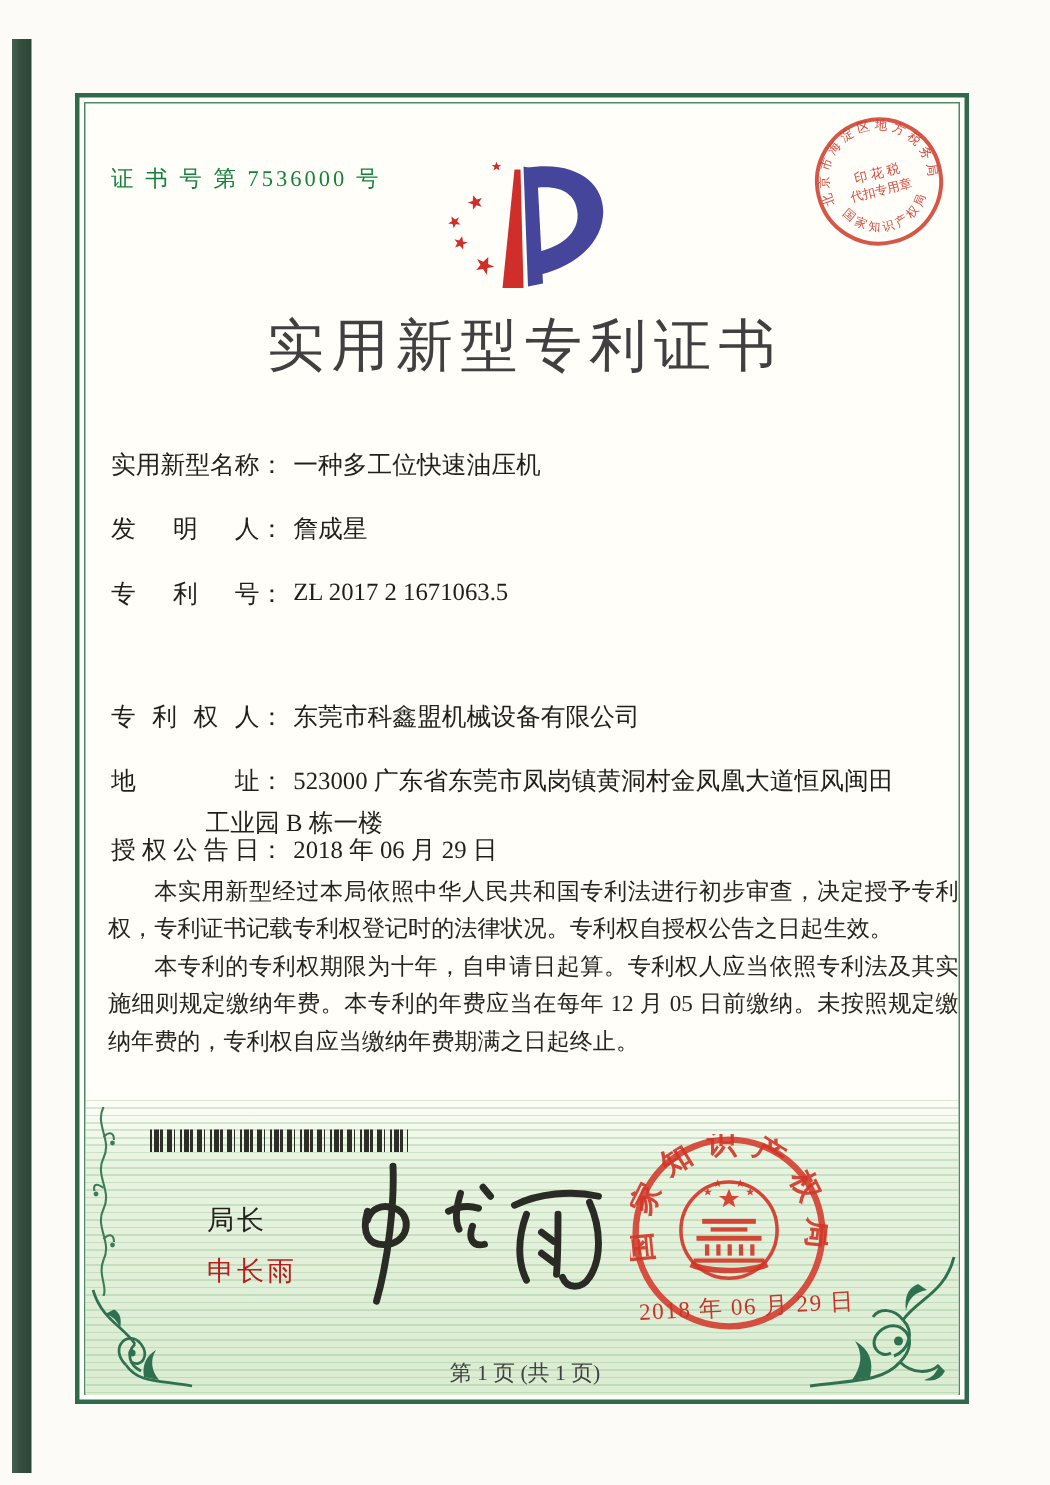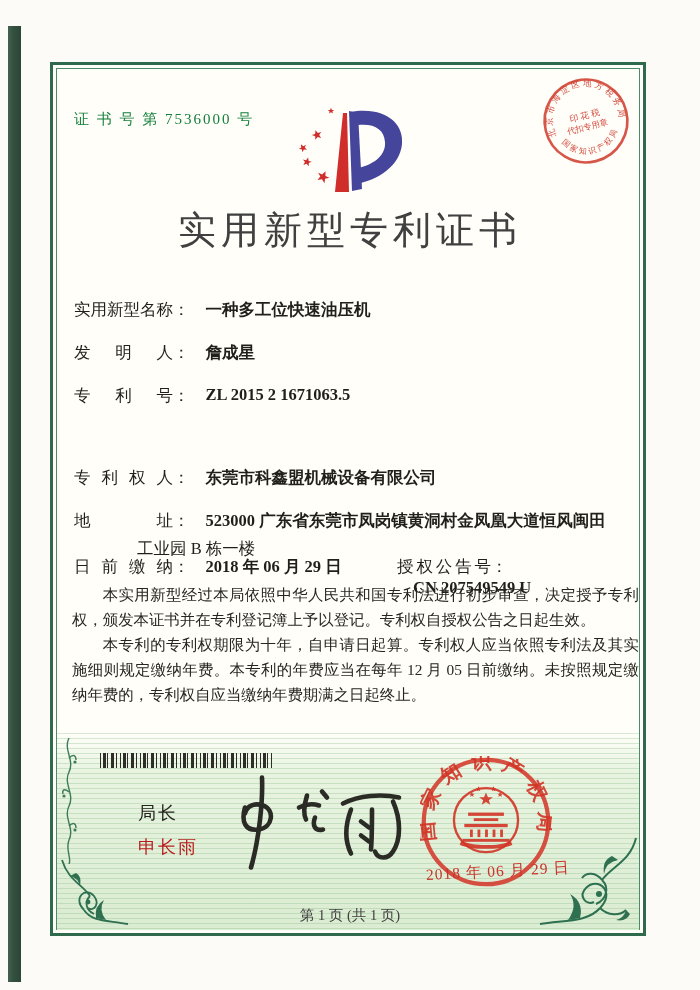--- a/index.html
+++ b/index.html
@@ -27,21 +27,21 @@
   .logo{position:absolute;left:290px;top:104px;width:150px;height:135px;}
 
   .stamp{position:absolute;left:542px;top:77px;width:88px;height:88px;transform:rotate(-14deg);}
 
   .title{position:absolute;left:100px;top:205px;width:500px;text-align:center;
          font-size:38px;letter-spacing:5px;color:#404040;font-weight:400;}
 
   .row{position:absolute;left:74px;width:566px;font-size:16.5px;color:#201f19;}
   .row .lbl{display:inline-block;width:99px;text-align:justify;text-align-last:justify;vertical-align:top;}
   .row .colon{display:inline-block;vertical-align:top;}
-  .row .val{display:inline-block;margin-left:16px;vertical-align:top;max-width:440px;font-weight:bold;}
+  .row .val{display:inline-block;margin-left:6px;vertical-align:top;max-width:440px;}
   .row .val2{display:block;margin-left:63px;margin-top:6px;}
   .r0{top:299px}.r1{top:342px}.r2{top:385px}.r3{top:427px}.r4{top:467px}.r5{top:510px}
   .r6{top:556px}
   .r6 .right-col{position:absolute;left:323px;top:0;}
   .r6 .right-col .lbl{width:94px;}
 
   .paras{position:absolute;left:72px;top:582px;width:567px;font-size:15.4px;line-height:25px;
          color:#26251e;text-align:justify;}
   .paras p{margin:0;text-indent:2em;}
 
@@ -138,38 +138,35 @@
 
   <div class="title abs-top">实用新型专利证书</div>
 
   <div class="row r0 abs-top">
     <span class="lbl">实用新型名称</span><span class="colon">：</span><span class="val">一种多工位快速油压机</span>
   </div>
   <div class="row r1 abs-top">
     <span class="lbl">发明人</span><span class="colon">：</span><span class="val">詹成星</span>
   </div>
   <div class="row r2 abs-top">
-    <span class="lbl">专利号</span><span class="colon">：</span><span class="val">ZL 2015 2 1671063.5</span>
+    <span class="lbl">专利号</span><span class="colon">：</span><span class="val">ZL 2017 2 1671063.5</span>
   </div>
   <div class="row r4 abs-top">
     <span class="lbl">专利权人</span><span class="colon">：</span><span class="val">东莞市科鑫盟机械设备有限公司</span>
   </div>
   <div class="row r5 abs-top">
     <span class="lbl">地址</span><span class="colon">：</span><span class="val">523000 广东省东莞市凤岗镇黄洞村金凤凰大道恒风闽田</span>
     <span class="val2">工业园 B 栋一楼</span>
   </div>
   <div class="row r6 abs-top">
-    <span class="lbl">日前缴纳</span><span class="colon">：</span><span class="val">2018 年 06 月 29 日</span>
-    <span class="right-col">
-      <span class="lbl">授权公告号</span><span class="colon">：</span><span class="val">CN 207549549 U</span>
-    </span>
+    <span class="lbl">授权公告日</span><span class="colon">：</span><span class="val">2018 年 06 月 29 日</span>
   </div>
 
   <div class="paras abs-top">
-    <p>本实用新型经过本局依照中华人民共和国专利法进行初步审查，决定授予专利权，颁发本证书并在专利登记簿上予以登记。专利权自授权公告之日起生效。</p>
+    <p>本实用新型经过本局依照中华人民共和国专利法进行初步审查，决定授予专利权，专利证书记载专利权登记时的法律状况。专利权自授权公告之日起生效。</p>
     <p>本专利的专利权期限为十年，自申请日起算。专利权人应当依照专利法及其实施细则规定缴纳年费。本专利的年费应当在每年 12 月 05 日前缴纳。未按照规定缴纳年费的，专利权自应当缴纳年费期满之日起终止。</p>
   </div>
 
   <div class="barcode abs-top"></div>
 
   <div class="director-title abs-top">局长</div>
   <div class="director-name abs-top">申长雨</div>
 
   <svg class="signature abs-top" viewBox="0 0 200 105">
     <g fill="none" stroke="#2b2b26" stroke-width="4.6" stroke-linecap="round" stroke-linejoin="round">

